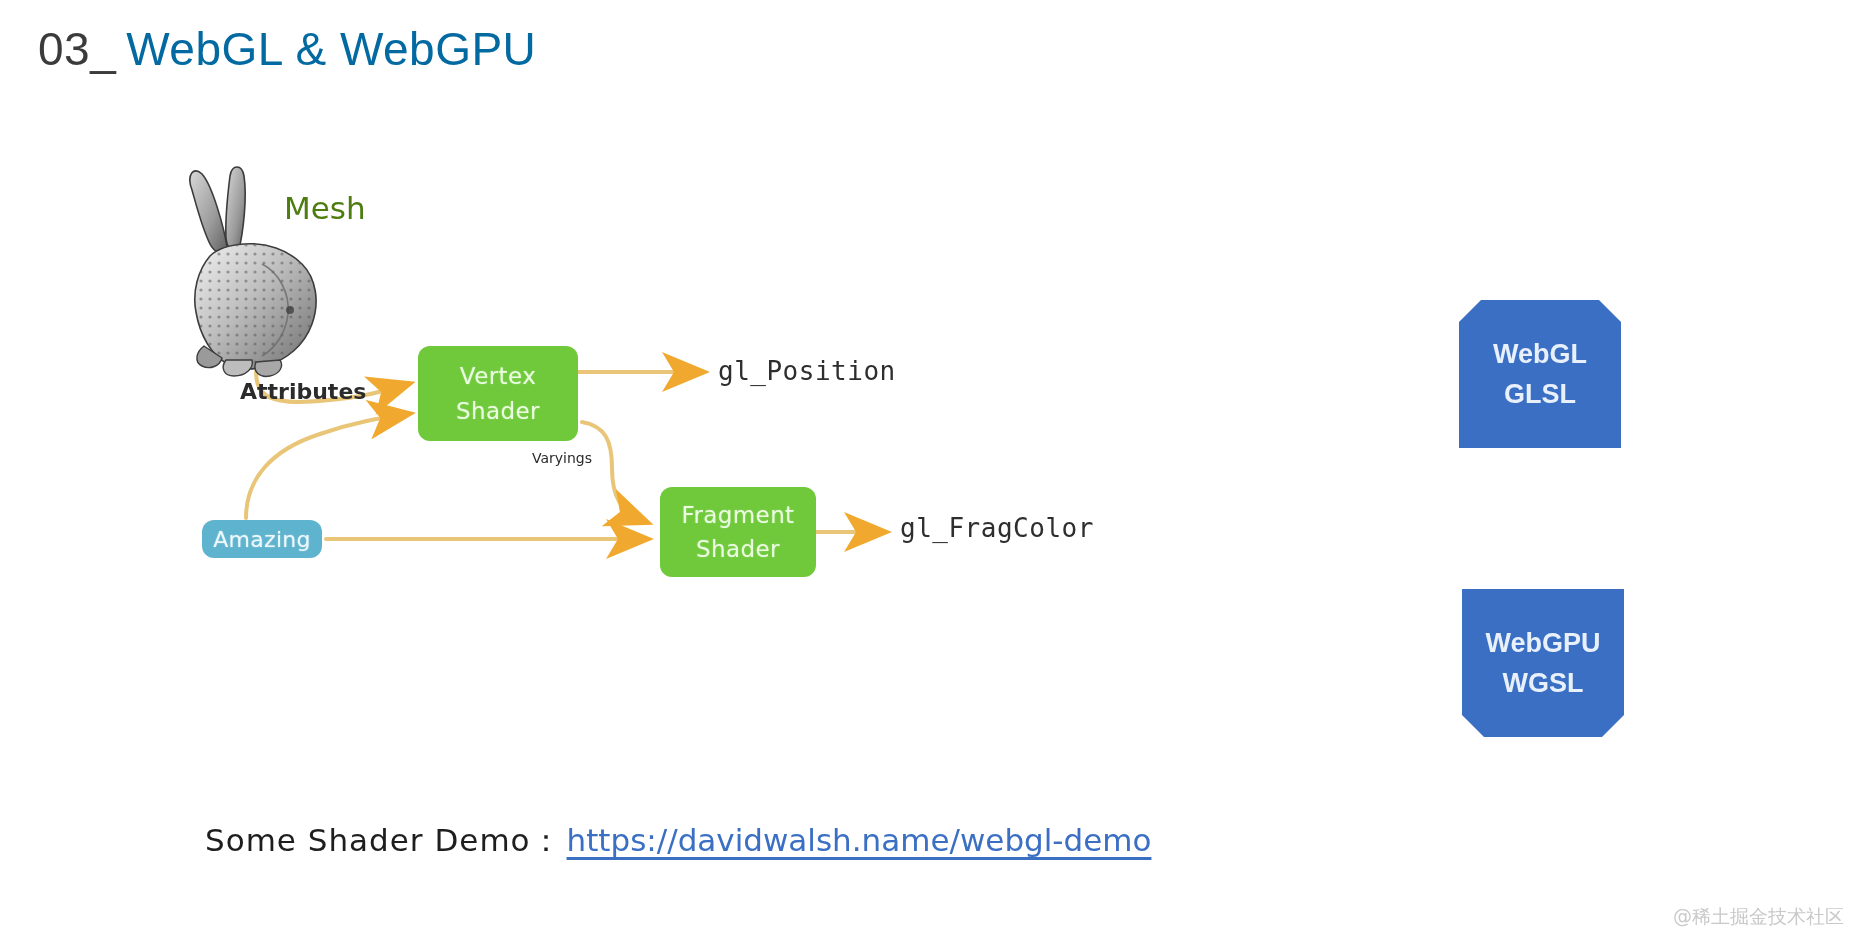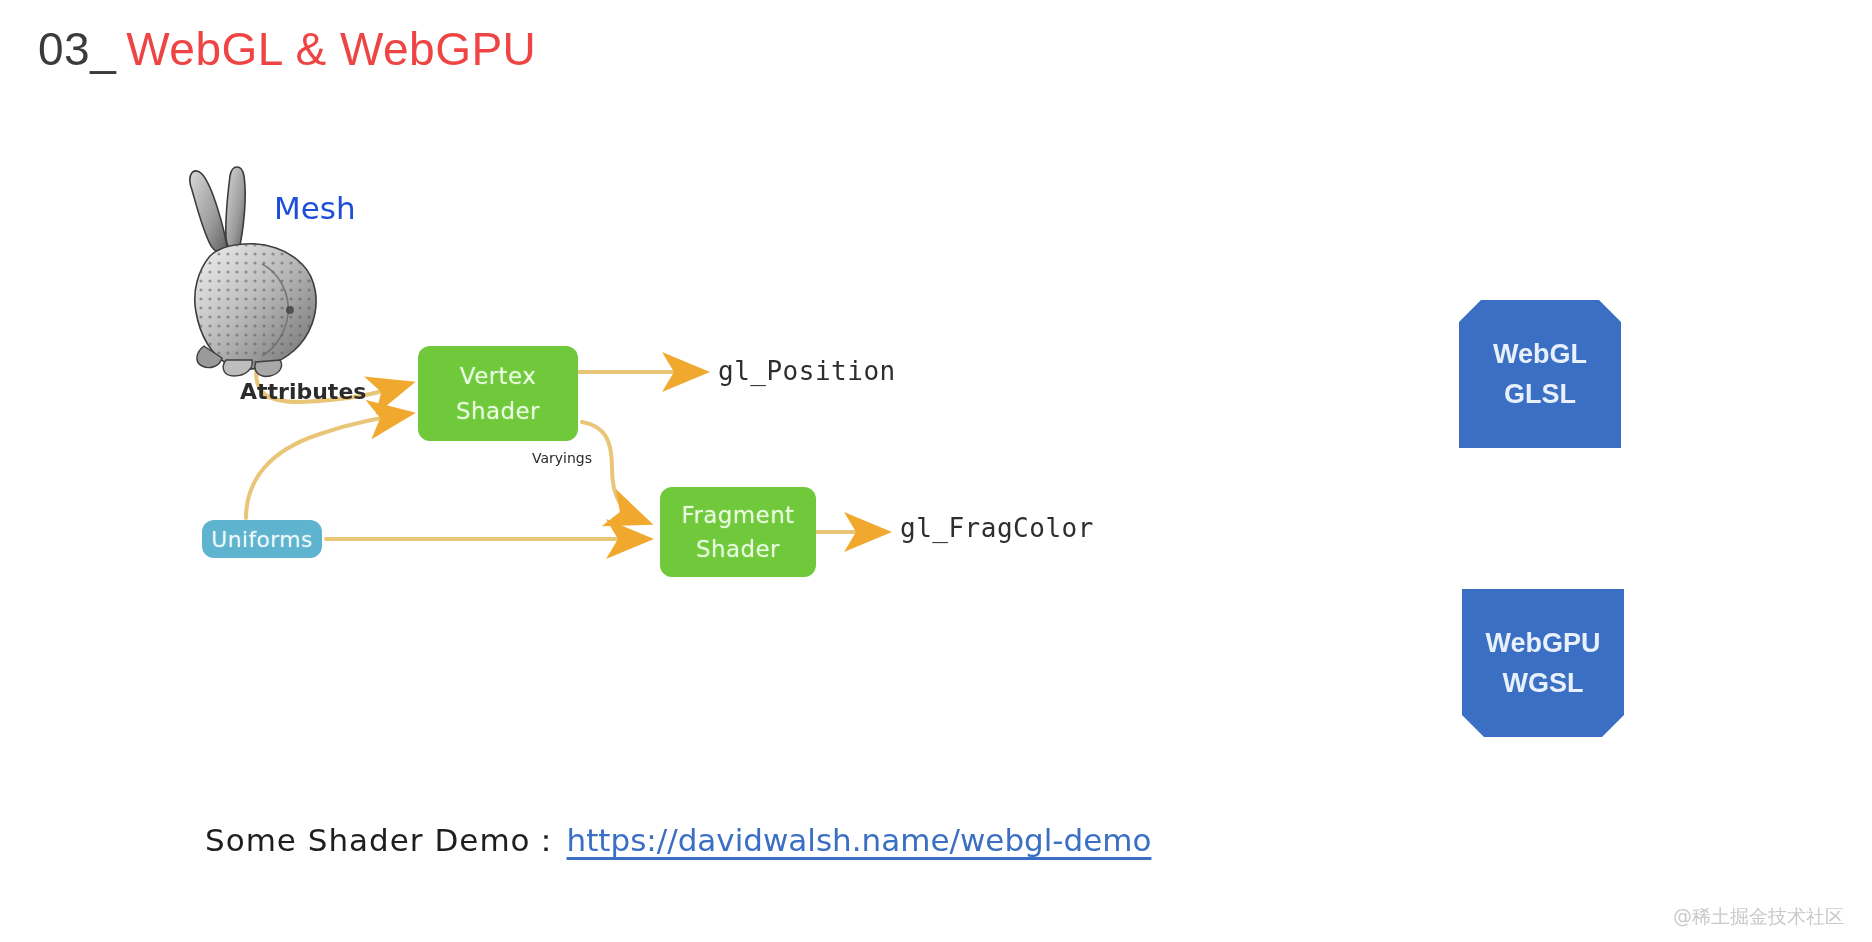--- a/index.html
+++ b/index.html
@@ -23,21 +23,21 @@
     font-size: 46px;
     font-weight: 400;
     letter-spacing: 0.5px;
     white-space: nowrap;
   }
   .slide-title .num {
     color: #3b3b3b;
     font-weight: 500;
   }
   .slide-title .subject {
-    color: #ef4444;
+    color: #0369a1;
     margin-left: 10px;
     font-weight: 400;
   }
 
   
   .diagram {
     position: absolute;
     left: 150px;
     top: 150px;
     width: 1000px;
@@ -52,24 +52,24 @@
   
   .mesh-figure {
     position: absolute;
     left: 20px;
     top: 10px;
     width: 180px;
     height: 220px;
   }
   .mesh-label {
     position: absolute;
-    left: 124px;
+    left: 134px;
     top: 40px;
     font-size: 31px;
-    color: #1d4ed8;
+    color: #4d7c0f;
     font-family: "DejaVu Sans", sans-serif;
     font-weight: 400;
   }
 
   
   .node-box {
     position: absolute;
     box-sizing: border-box;
     background: #6FC93A;
     border-radius: 12px;
@@ -260,21 +260,21 @@
     <span>Vertex</span>
     <span>Shader</span>
   </div>
 
   <div class="node-box fragment-shader">
     <span>Fragment</span>
     <span>Shader</span>
   </div>
 
   <div class="uniforms-pill">
-    <span>Uniforms</span>
+    <span>Amazing</span>
   </div>
 
   <div class="edge-label label-attributes">Attributes</div>
   <div class="edge-label label-varyings">Varyings</div>
 
   <div class="out-label out-position">gl_Position</div>
   <div class="out-label out-fragcolor">gl_FragColor</div>
 </div>
 
 <div class="api-shape api-webgl">

